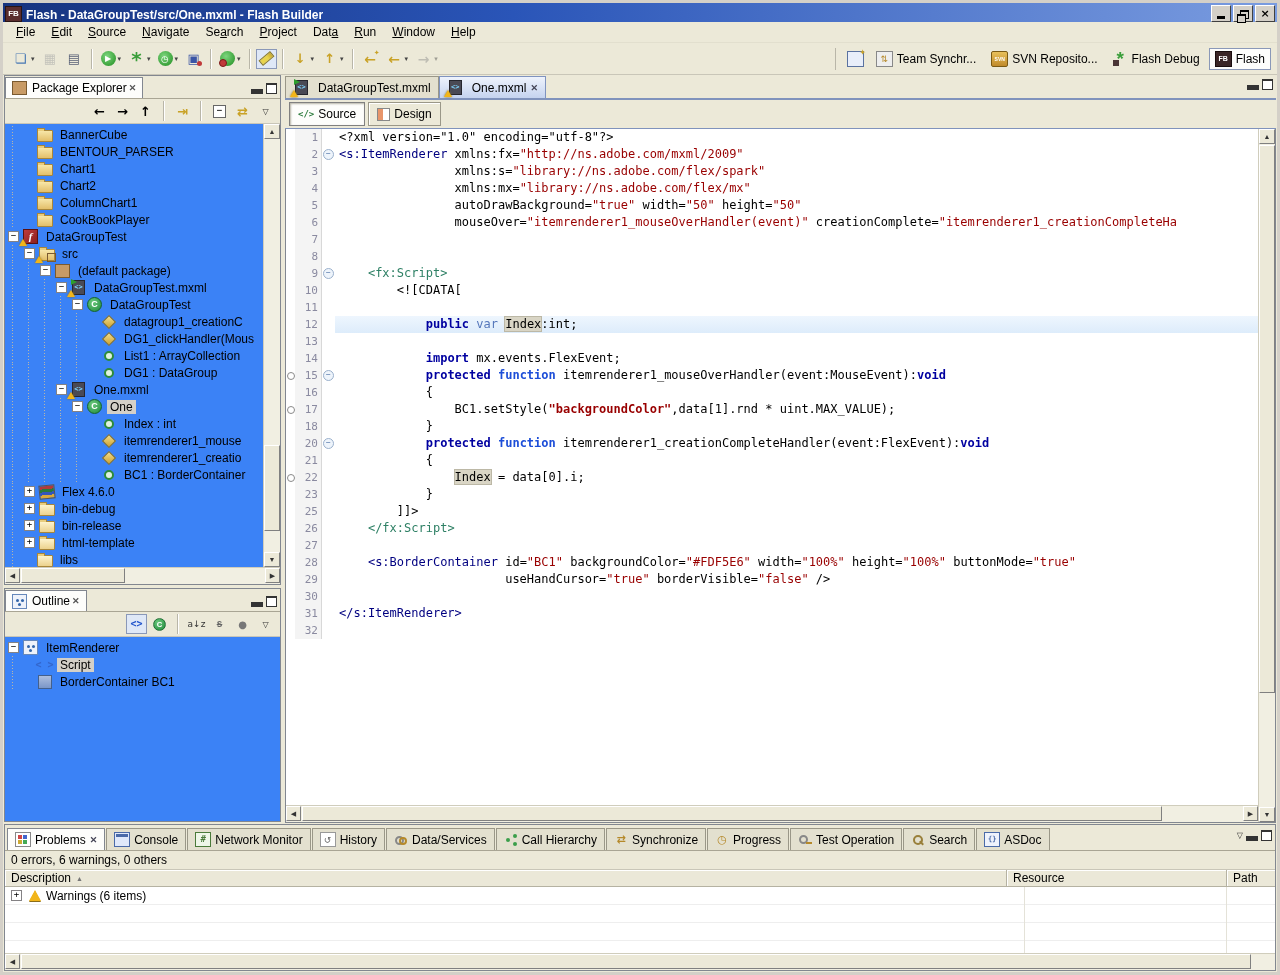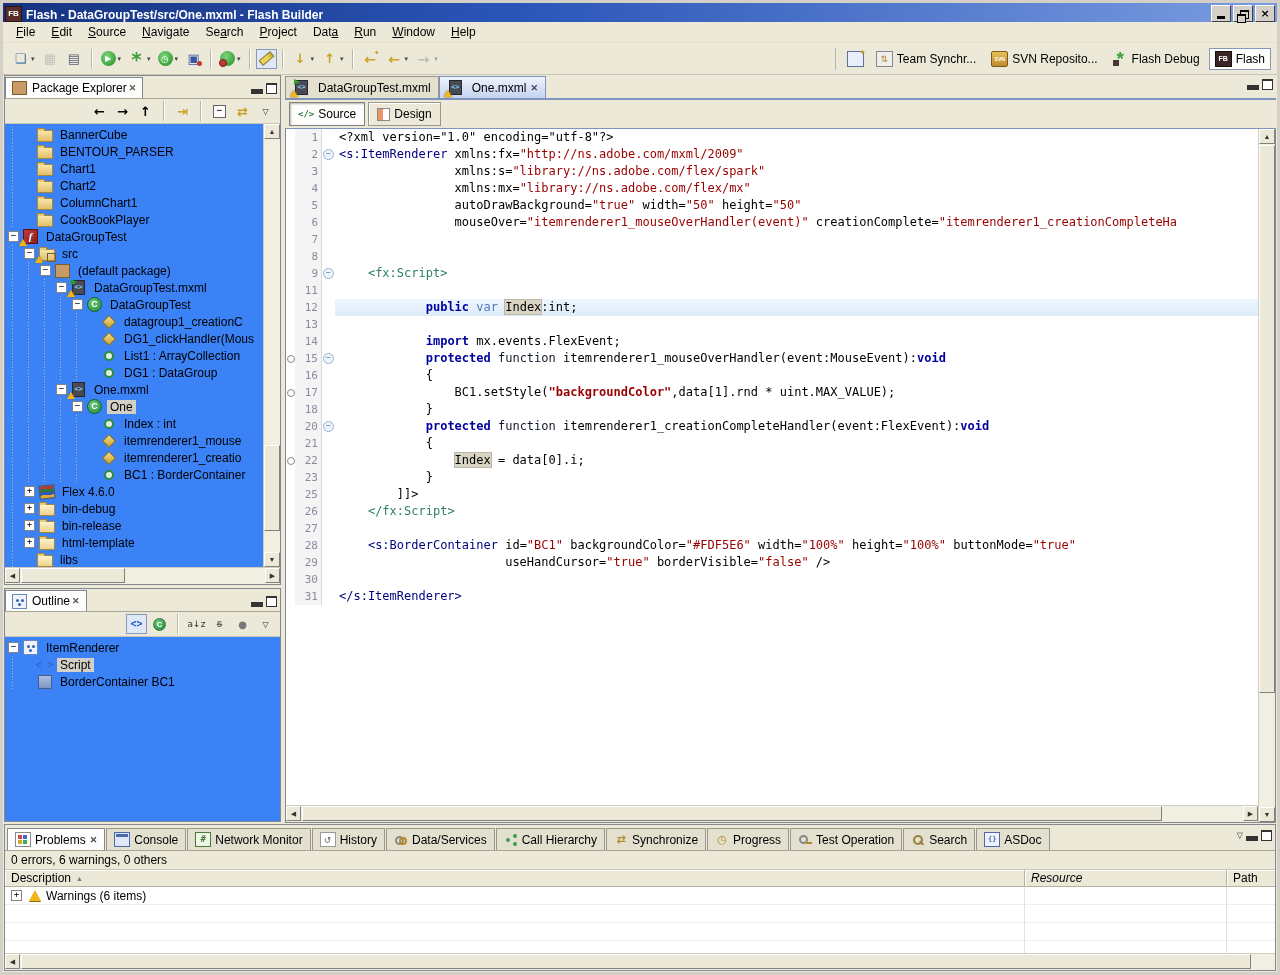--- a/index.html
+++ b/index.html
@@ -160,21 +160,21 @@
   .foldcol{width:13px;flex:none;border-left:1px solid #d8d8d8;display:flex;align-items:center;justify-content:center;background:#fff;}
   .fold{width:9px;height:9px;border:1px solid #9ab0cc;border-radius:50%;background:#eef4fb;color:#5577aa;font:8px/7px "DejaVu Sans Mono",monospace;text-align:center;}
   .ctext{flex:1;line-height:17px;padding-left:4px;overflow:hidden;}
   .code-row.current .ctext{background:linear-gradient(#eef6fe,#ddecfb);}
   .sg-pl{color:#000;}
   .sg-tg{color:#000080;}
   .sg-fx{color:#2e8065;}
   .sg-st{color:#990000;}
   .sg-kw{color:#0000a0;font-weight:bold;}
   .sg-vr{color:#5577bb;font-weight:normal;}
-  .sg-fn{color:#0f172a;font-weight:normal;}
+  .sg-fn{color:#1d4ed8;font-weight:bold;}
   .sg-sb{color:#990000;font-weight:bold;}
   .sg-oc{color:#000;background:#d9d5c5;box-shadow:0 0 0 1px #bcb8a6;}
 
   
   .bottompanel{height:145px;flex:none;display:flex;flex-direction:column;margin:1px;border:1px solid #828790;background:#fff;}
   .btabs{height:25px;background:#ece9d8;display:flex;align-items:flex-end;padding-left:2px;flex:none;border-bottom:1px solid #a9a594;}
   .btab{display:flex;align-items:center;gap:4px;height:22px;box-sizing:border-box;padding:2px 7px;border:1px solid #9a9788;border-bottom:none;background:#e3e0cf;white-space:nowrap;margin-right:1px;}
   .btab.active{background:#fdfdfb;border-color:#828790;}
   .btab .xicon{font-size:9px;font-weight:bold;color:#445;}
   .bti{width:14px;height:13px;position:relative;display:flex;align-items:center;justify-content:center;flex:none;font-family:"DejaVu Sans",sans-serif;}
@@ -197,21 +197,21 @@
   .bt-test-operation:after{content:"";position:absolute;right:0;bottom:2px;width:6px;height:2px;background:#b5892a;}
   .bt-search:before{content:"";position:absolute;left:2px;top:2px;width:6px;height:6px;border:2px solid #997f3a;border-radius:50%;}
   .bt-search:after{content:"";position:absolute;right:1px;bottom:2px;width:5px;height:2px;background:#997f3a;transform:rotate(45deg);}
   .bt-asdoc{border:1px solid #4a6aa8;background:#eef2fc;color:#4a6aa8;font:bold 7px/11px "DejaVu Sans Mono",monospace;}
   .bt-asdoc:before{content:"{}";}
 
   .bsummary{height:18px;line-height:18px;padding-left:6px;background:#ece9d8;border-bottom:1px solid #c9c6b8;flex:none;}
   .bheader{height:17px;display:flex;flex:none;background:#ebe8d8;}
   .bh-cell{box-sizing:border-box;border-right:1px solid #b5b2a2;border-bottom:1px solid #b5b2a2;box-shadow:inset 1px 1px 0 #fff;padding:1px 6px;display:flex;align-items:center;gap:5px;white-space:nowrap;overflow:hidden;}
   .bh-desc{flex:1;}
-  .bh-res{width:202px;flex:none;font-style:italic;}
+  .bh-res{width:220px;flex:none;}
   .bh-path{width:48px;flex:none;border-right:none;}
   .sorttri{font-size:7px;color:#777;}
   .brows{flex:1;position:relative;overflow:hidden;background:#fff;}
   .brow{height:17px;display:flex;align-items:center;gap:5px;padding-left:4px;border-bottom:1px solid #eee;}
   .brow .expander{margin:0 2px;}
   .colline{position:absolute;top:0;bottom:0;width:1px;background:#e4e2d8;}
   .bhscroll{height:16px;flex:none;background:#f1efe2;border-top:1px solid #d0cdbc;position:relative;}
 
   
   .statusbar{height:26px;flex:none;display:flex;align-items:center;background:#ece9d8;padding:0 4px;gap:0;}
@@ -767,39 +767,41 @@
           <div class="codearea" id="code">
               <div class="code-row"><span class="ann"></span><span class="lnum">1</span><span class="foldcol"></span><span class="ctext"><span class="sg-pl">&lt;?xml version="1.0" encoding="utf-8"?&gt;</span></span></div>
               <div class="code-row"><span class="ann"></span><span class="lnum">2</span><span class="foldcol"><span class="fold">−</span></span><span class="ctext"><span class="sg-tg">&lt;s:ItemRenderer</span><span class="sg-pl"> xmlns:fx=</span><span class="sg-st">"http://ns.adobe.com/mxml/2009"</span></span></div>
               <div class="code-row"><span class="ann"></span><span class="lnum">3</span><span class="foldcol"></span><span class="ctext"><span class="sg-pl">                xmlns:s=</span><span class="sg-st">"library://ns.adobe.com/flex/spark"</span></span></div>
               <div class="code-row"><span class="ann"></span><span class="lnum">4</span><span class="foldcol"></span><span class="ctext"><span class="sg-pl">                xmlns:mx=</span><span class="sg-st">"library://ns.adobe.com/flex/mx"</span></span></div>
               <div class="code-row"><span class="ann"></span><span class="lnum">5</span><span class="foldcol"></span><span class="ctext"><span class="sg-pl">                autoDrawBackground=</span><span class="sg-st">"true"</span><span class="sg-pl"> width=</span><span class="sg-st">"50"</span><span class="sg-pl"> height=</span><span class="sg-st">"50"</span></span></div>
               <div class="code-row"><span class="ann"></span><span class="lnum">6</span><span class="foldcol"></span><span class="ctext"><span class="sg-pl">                mouseOver=</span><span class="sg-st">"itemrenderer1_mouseOverHandler(event)"</span><span class="sg-pl"> creationComplete=</span><span class="sg-st">"itemrenderer1_creationCompleteHa</span></span></div>
               <div class="code-row"><span class="ann"></span><span class="lnum">7</span><span class="foldcol"></span><span class="ctext"></span></div>
               <div class="code-row"><span class="ann"></span><span class="lnum">8</span><span class="foldcol"></span><span class="ctext"></span></div>
               <div class="code-row"><span class="ann"></span><span class="lnum">9</span><span class="foldcol"><span class="fold">−</span></span><span class="ctext"><span class="sg-pl">    </span><span class="sg-fx">&lt;fx:Script&gt;</span></span></div>
+              <div class="code-row"><span class="ann"></span><span class="lnum">10</span><span class="foldcol"></span><span class="ctext"><span class="sg-pl">        &lt;![CDATA[</span></span></div>
               <div class="code-row"><span class="ann"></span><span class="lnum">11</span><span class="foldcol"></span><span class="ctext"></span></div>
               <div class="code-row current"><span class="ann"></span><span class="lnum">12</span><span class="foldcol"></span><span class="ctext"><span class="sg-pl">            </span><span class="sg-kw">public</span><span class="sg-pl"> </span><span class="sg-vr">var</span><span class="sg-pl"> </span><span class="sg-oc">Index</span><span class="sg-pl">:int;</span></span></div>
               <div class="code-row"><span class="ann"></span><span class="lnum">13</span><span class="foldcol"></span><span class="ctext"></span></div>
               <div class="code-row"><span class="ann"></span><span class="lnum">14</span><span class="foldcol"></span><span class="ctext"><span class="sg-pl">            </span><span class="sg-kw">import</span><span class="sg-pl"> mx.events.FlexEvent;</span></span></div>
               <div class="code-row"><span class="ann"><span class="circ"></span></span><span class="lnum">15</span><span class="foldcol"><span class="fold">−</span></span><span class="ctext"><span class="sg-pl">            </span><span class="sg-kw">protected</span><span class="sg-pl"> </span><span class="sg-fn">function</span><span class="sg-pl"> itemrenderer1_mouseOverHandler(event:MouseEvent):</span><span class="sg-kw">void</span></span></div>
               <div class="code-row"><span class="ann"></span><span class="lnum">16</span><span class="foldcol"></span><span class="ctext"><span class="sg-pl">            {</span></span></div>
               <div class="code-row"><span class="ann"><span class="circ"></span></span><span class="lnum">17</span><span class="foldcol"></span><span class="ctext"><span class="sg-pl">                BC1.setStyle(</span><span class="sg-sb">"backgroundColor"</span><span class="sg-pl">,data[1].rnd * uint.MAX_VALUE);</span></span></div>
               <div class="code-row"><span class="ann"></span><span class="lnum">18</span><span class="foldcol"></span><span class="ctext"><span class="sg-pl">            }</span></span></div>
               <div class="code-row"><span class="ann"></span><span class="lnum">20</span><span class="foldcol"><span class="fold">−</span></span><span class="ctext"><span class="sg-pl">            </span><span class="sg-kw">protected</span><span class="sg-pl"> </span><span class="sg-fn">function</span><span class="sg-pl"> itemrenderer1_creationCompleteHandler(event:FlexEvent):</span><span class="sg-kw">void</span></span></div>
               <div class="code-row"><span class="ann"></span><span class="lnum">21</span><span class="foldcol"></span><span class="ctext"><span class="sg-pl">            {</span></span></div>
               <div class="code-row"><span class="ann"><span class="circ"></span></span><span class="lnum">22</span><span class="foldcol"></span><span class="ctext"><span class="sg-pl">                </span><span class="sg-oc">Index</span><span class="sg-pl"> = data[0].i;</span></span></div>
               <div class="code-row"><span class="ann"></span><span class="lnum">23</span><span class="foldcol"></span><span class="ctext"><span class="sg-pl">            }</span></span></div>
               <div class="code-row"><span class="ann"></span><span class="lnum">25</span><span class="foldcol"></span><span class="ctext"><span class="sg-pl">        ]]&gt;</span></span></div>
               <div class="code-row"><span class="ann"></span><span class="lnum">26</span><span class="foldcol"></span><span class="ctext"><span class="sg-pl">    </span><span class="sg-fx">&lt;/fx:Script&gt;</span></span></div>
               <div class="code-row"><span class="ann"></span><span class="lnum">27</span><span class="foldcol"></span><span class="ctext"></span></div>
               <div class="code-row"><span class="ann"></span><span class="lnum">28</span><span class="foldcol"></span><span class="ctext"><span class="sg-pl">    </span><span class="sg-tg">&lt;s:BorderContainer</span><span class="sg-pl"> id=</span><span class="sg-st">"BC1"</span><span class="sg-pl"> backgroundColor=</span><span class="sg-st">"#FDF5E6"</span><span class="sg-pl"> width=</span><span class="sg-st">"100%"</span><span class="sg-pl"> height=</span><span class="sg-st">"100%"</span><span class="sg-pl"> buttonMode=</span><span class="sg-st">"true"</span></span></div>
               <div class="code-row"><span class="ann"></span><span class="lnum">29</span><span class="foldcol"></span><span class="ctext"><span class="sg-pl">                       useHandCursor=</span><span class="sg-st">"true"</span><span class="sg-pl"> borderVisible=</span><span class="sg-st">"false"</span><span class="sg-pl"> /&gt;</span></span></div>
               <div class="code-row"><span class="ann"></span><span class="lnum">30</span><span class="foldcol"></span><span class="ctext"></span></div>
               <div class="code-row"><span class="ann"></span><span class="lnum">31</span><span class="foldcol"></span><span class="ctext"><span class="sg-tg">&lt;/s:ItemRenderer&gt;</span></span></div>
+              <div class="code-row"><span class="ann"></span><span class="lnum">32</span><span class="foldcol"></span><span class="ctext"></span></div>
             </div>
           <div class="hscroll">
             <span class="harrow" style="left:0;">◀</span>
             <span class="hthumb" style="left:16px;width:860px;"></span>
             <span class="harrow" style="right:0;">▶</span>
           </div>
         </div>
         <div class="vscroll">
           <span class="sarrow" style="top:0;">▲</span>
           <span class="sthumb" style="top:16px;height:548px;"></span>

